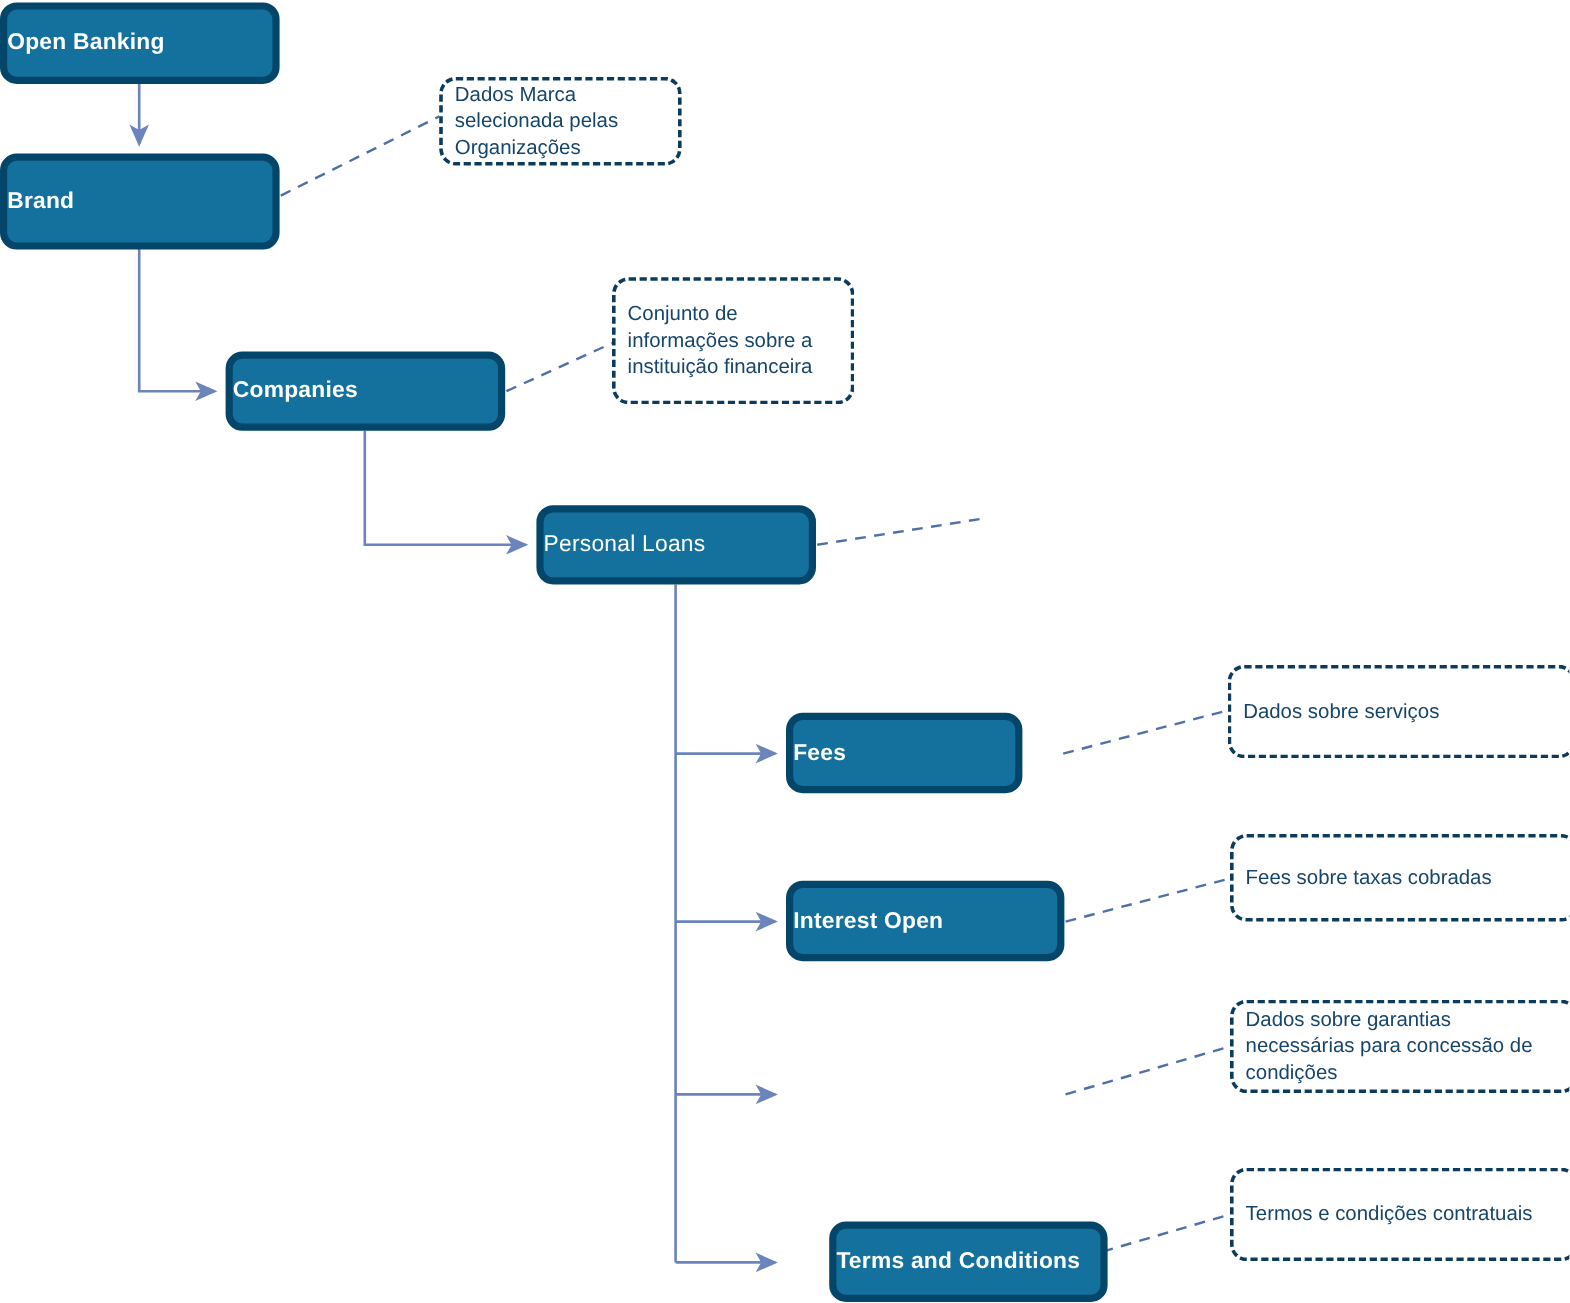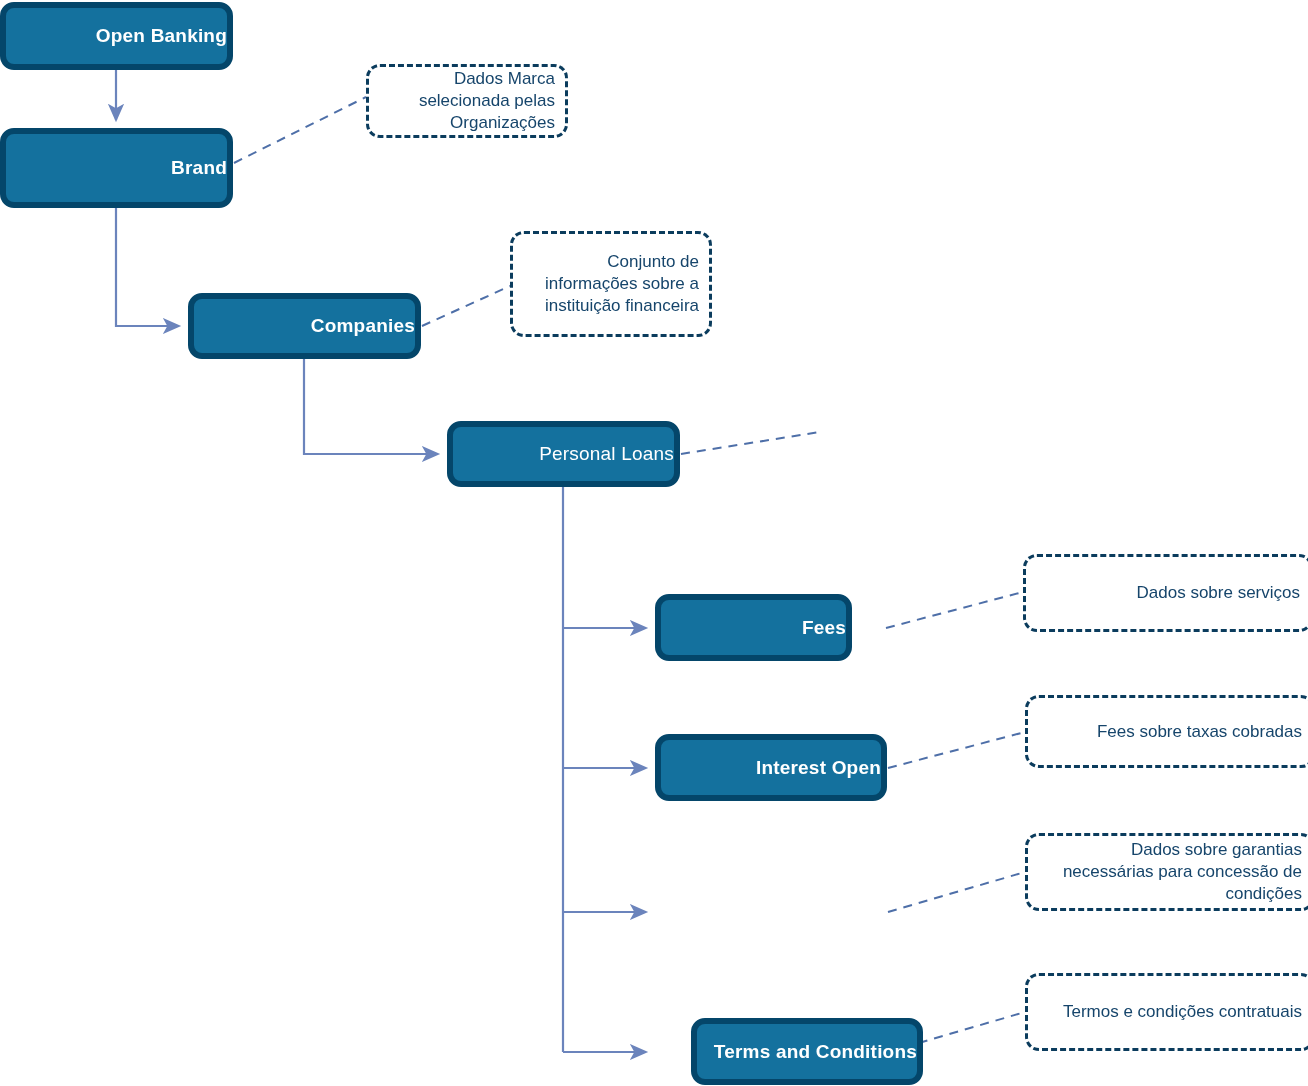--- a/index.html
+++ b/index.html
@@ -27,21 +27,21 @@
   }
   
   .node {
     position: absolute;
     box-sizing: border-box;
     background: #14719E;
     border: 6px solid #04466A;
     border-radius: 14px;
     display: flex;
     align-items: center;
-    justify-content: flex-end;
+    justify-content: flex-start;
     color: #ffffff;
     font-size: 19px;
     font-weight: bold;
     letter-spacing: 0.2px;
     text-align: center;
     line-height: 1.15;
     z-index: 3;
   }
   .node.light-weight {
     font-weight: normal;
@@ -52,21 +52,21 @@
     box-sizing: border-box;
     background: #ffffff;
     border: 3px dashed #0B3C5D;
     border-radius: 14px;
     display: flex;
     align-items: center;
     justify-content: center;
     color: #16456B;
     font-size: 17px;
     font-weight: normal;
-    text-align: right;
+    text-align: left;
     line-height: 1.28;
     padding: 4px 10px;
     z-index: 2;
   }
   .note span {
     display: block;
     width: 100%;
   }
 </style>
 </head>

